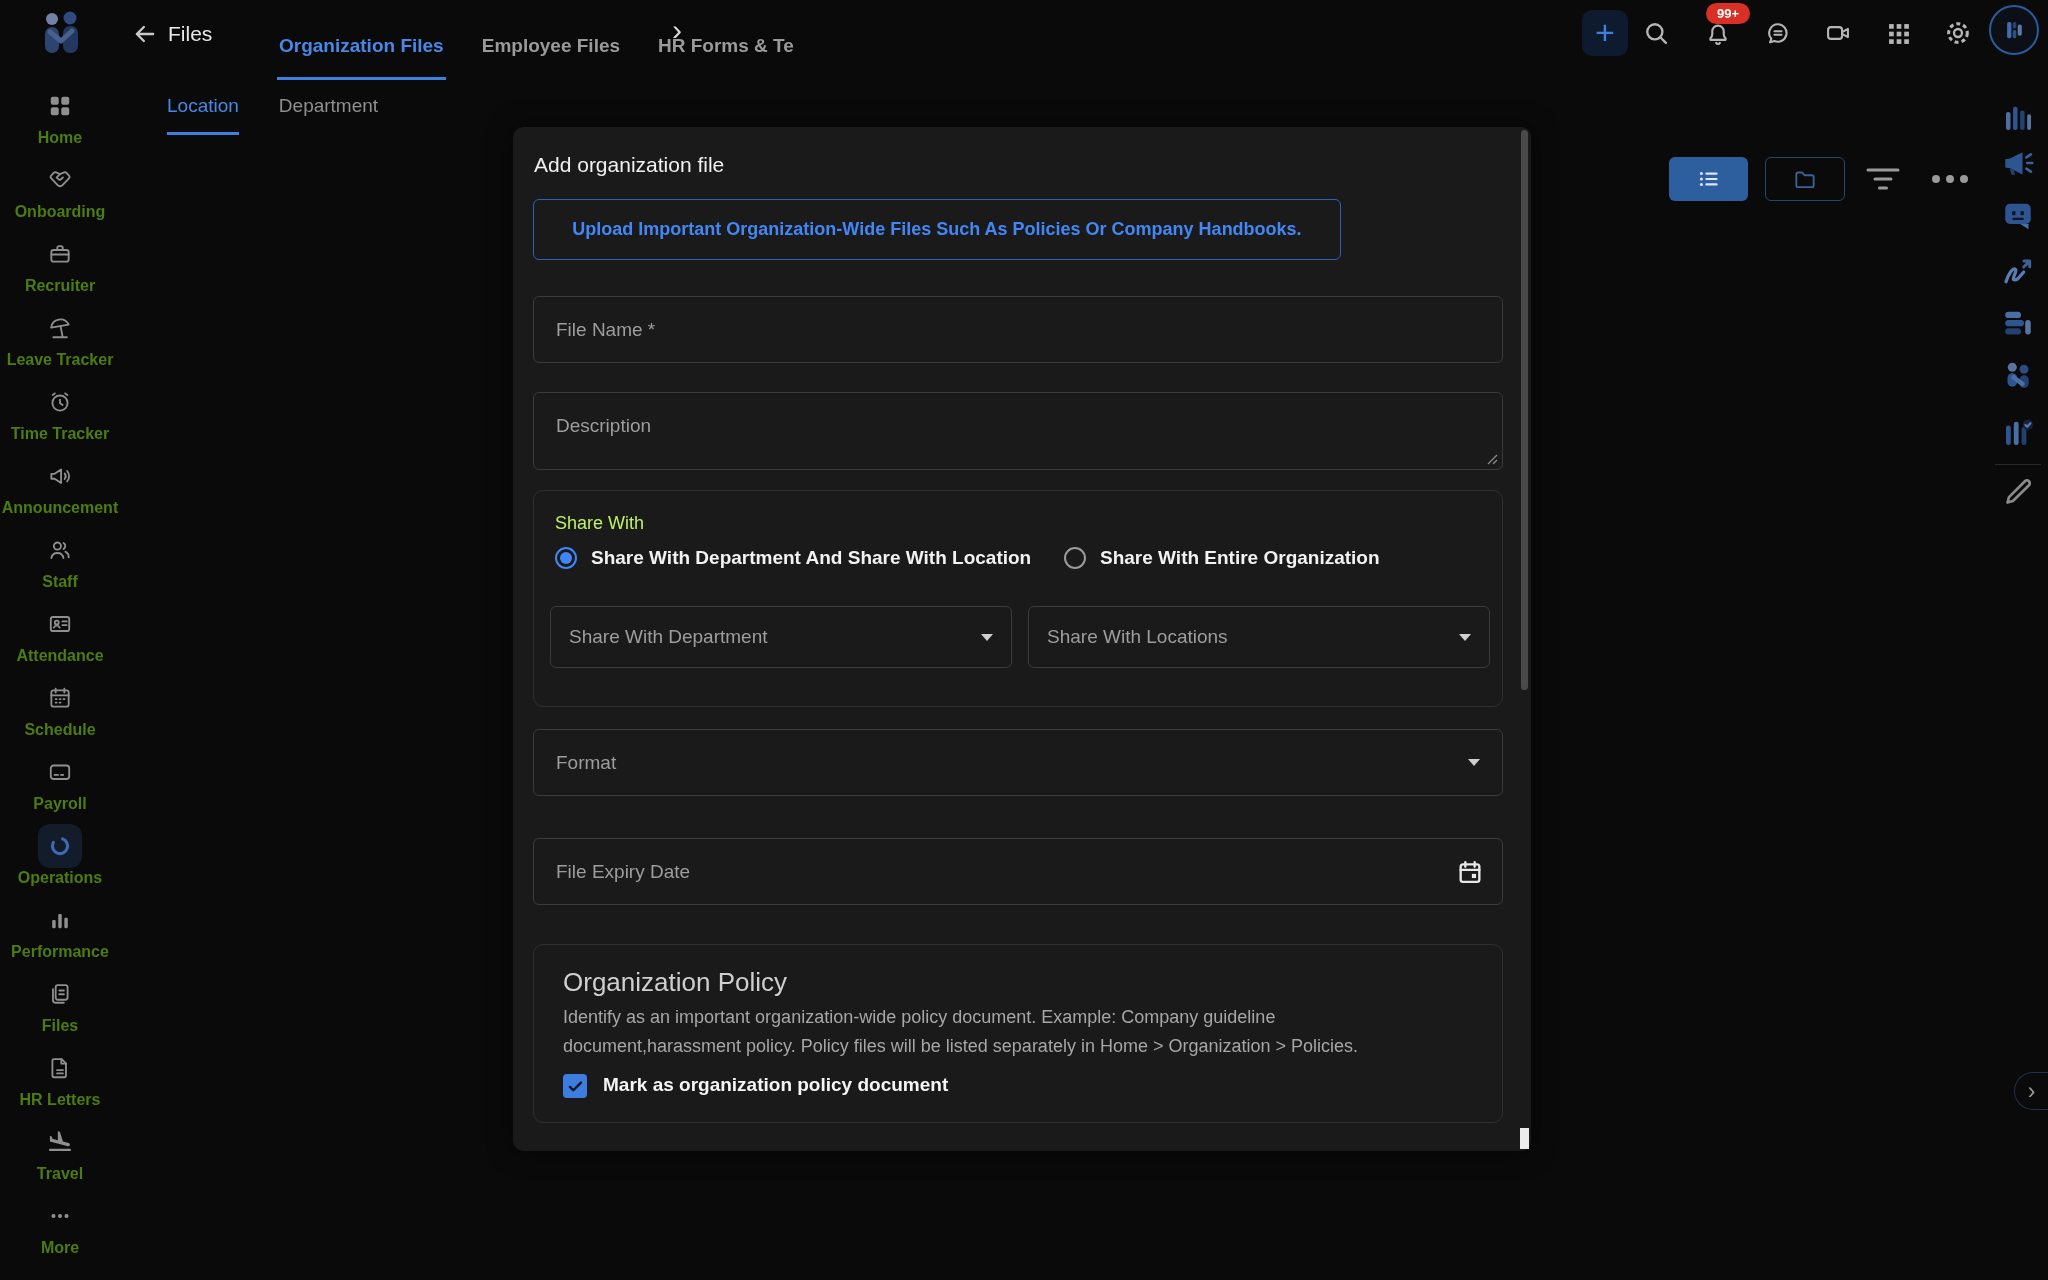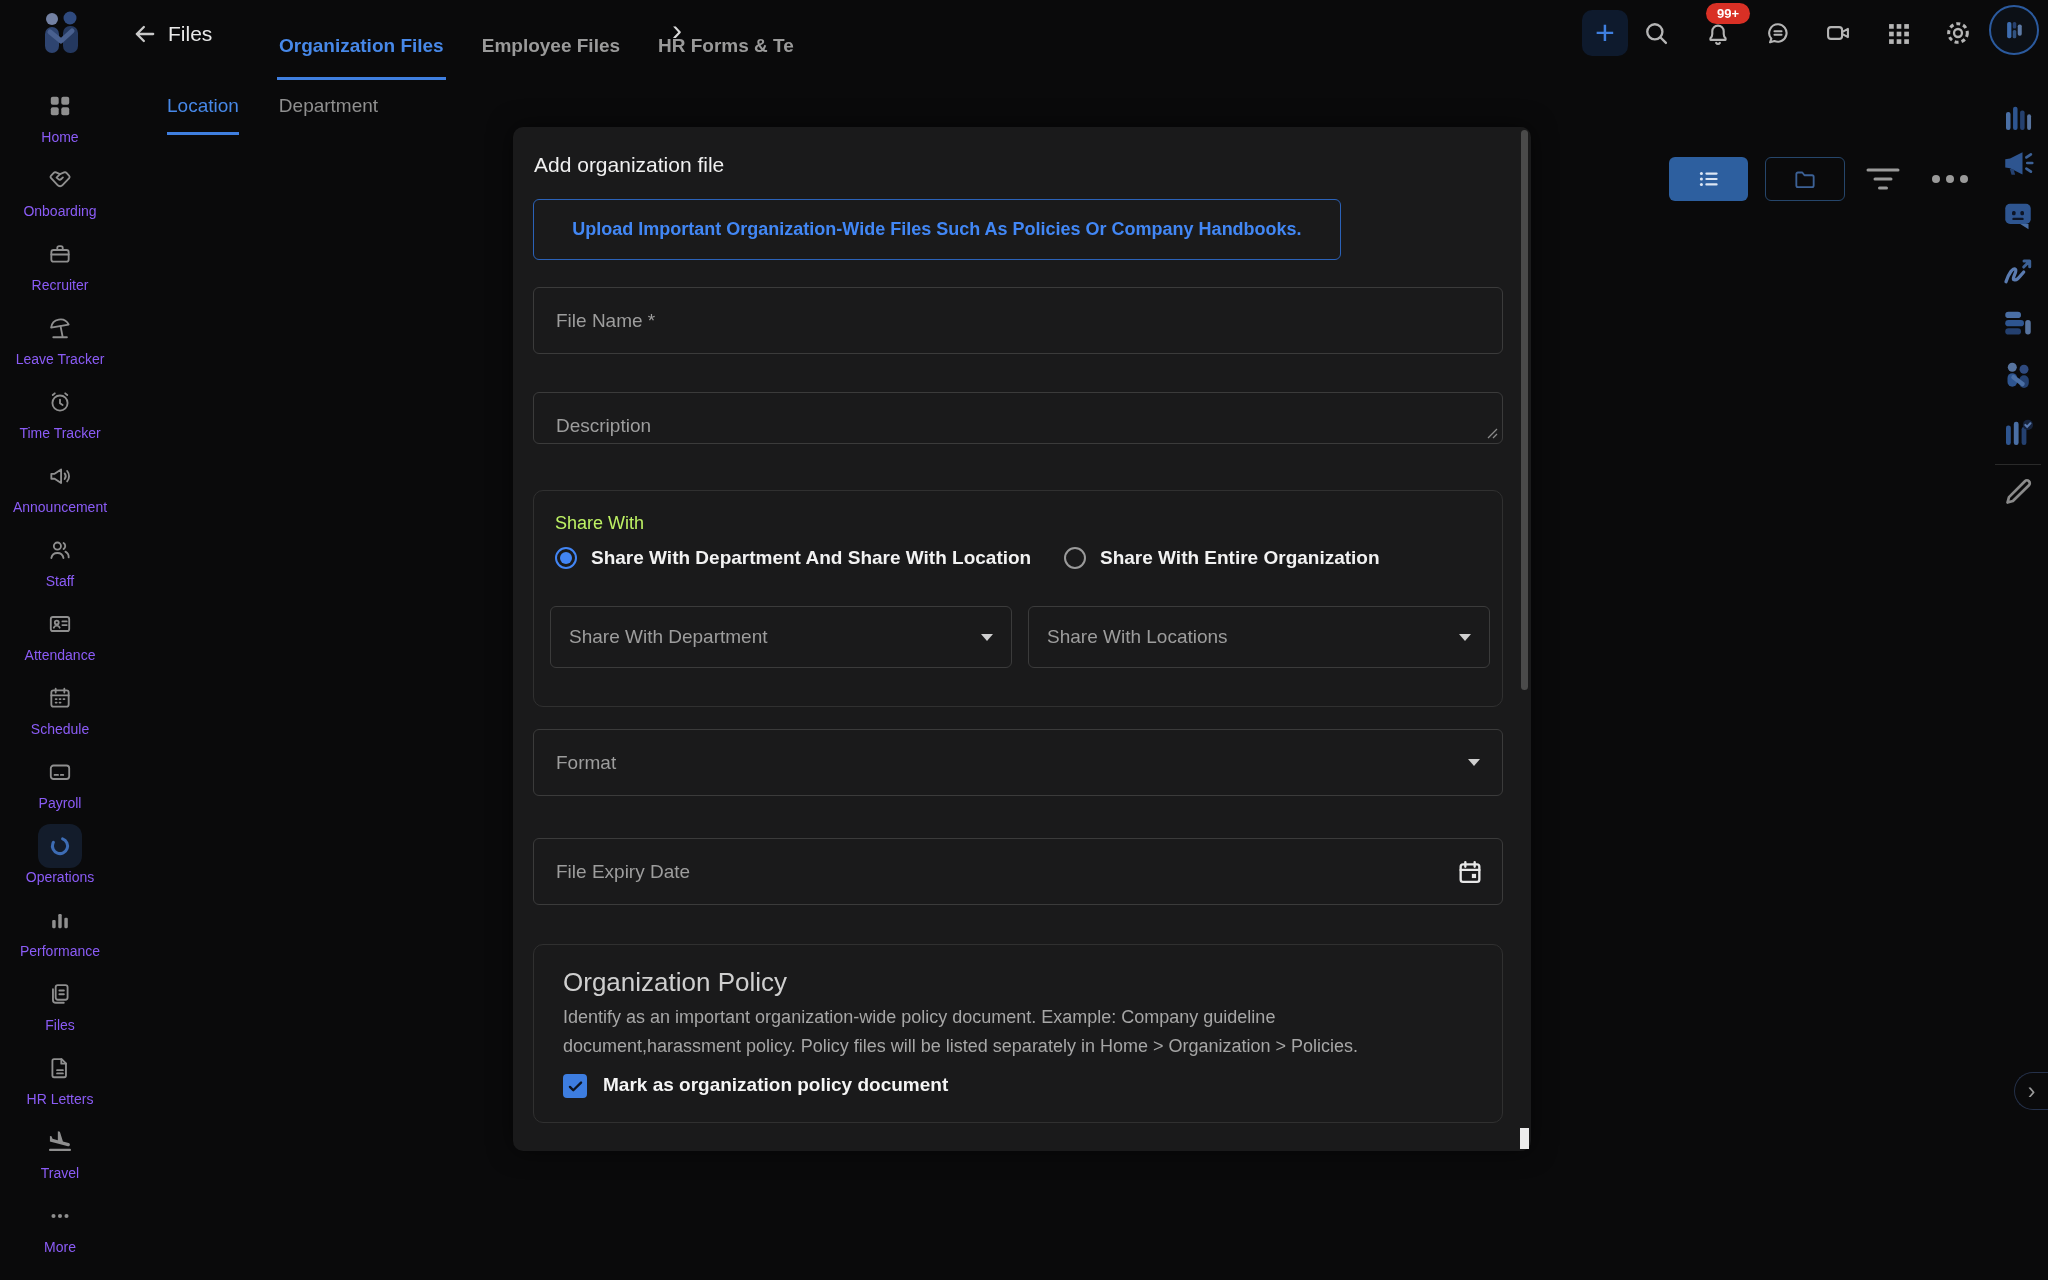--- a/index.html
+++ b/index.html
@@ -26,21 +26,21 @@
   .badge{position:absolute;left:1706px;top:3px;min-width:30px;height:21px;background:#d93025;color:#fff;
     border-radius:11px;font-size:13px;font-weight:700;line-height:21px;text-align:center;padding:0 7px;}
   .avatar{position:absolute;left:1989px;top:5px;width:50px;height:50px;border-radius:50%;
     border:2px solid #2b5a9e;background:#0c1016;box-sizing:border-box;display:flex;align-items:center;justify-content:center;cursor:pointer;}
 
   
   .sidebar{position:absolute;left:0;top:84px;width:120px;display:flex;flex-direction:column;align-items:center;gap:13px;}
   .side-item{width:100%;display:flex;flex-direction:column;align-items:center;gap:2px;cursor:pointer;}
   .side-icon{width:44px;height:44px;border-radius:12px;display:flex;align-items:center;justify-content:center;}
   .side-icon svg{width:26px;height:26px;stroke:#8f8f8f;fill:none;stroke-width:1.7;stroke-linecap:round;stroke-linejoin:round;}
-  .side-label{font-size:14px;color:#8b5cf6;line-height:15px;}
+  .side-label{font-size:16px;color:#4d7c0f;line-height:15px;font-weight:bold;}
   .side-item.active .side-icon{background:#131c2b;}
 
   
   .subtabs{position:absolute;left:167px;top:95px;display:flex;gap:40px;}
   .subtab{font-size:19px;color:#8f8f8f;padding-bottom:15px;border-bottom:3px solid transparent;cursor:pointer;}
   .subtab.active{color:#4788e8;border-bottom-color:#3f7fe0;}
 
   
   .list-btn{position:absolute;left:1669px;top:157px;width:79px;height:44px;background:#2d5f9f;border-radius:6px;
     display:flex;align-items:center;justify-content:center;cursor:pointer;}
@@ -54,21 +54,21 @@
   .panel{position:absolute;left:513px;top:127px;width:1018px;height:1024px;background:#1a1a1b;border-radius:10px;
     box-shadow:0 0 24px rgba(0,0,0,.55);}
   .p-title{position:absolute;left:21px;top:26px;font-size:21px;color:#f0f0f0;}
   .upload-banner{position:absolute;left:20px;top:72px;width:808px;height:61px;border:1px solid #2b62b8;border-radius:6px;
     box-sizing:border-box;display:flex;align-items:center;justify-content:center;
     color:#4287f5;font-size:18px;font-weight:700;cursor:pointer;}
   .f-input{position:absolute;left:20px;width:970px;height:67px;box-sizing:border-box;background:transparent;
     border:1px solid #3b3b3b;border-radius:6px;color:#e8e8e8;font-size:19px;padding:0 22px;outline:none;
     font-family:"Liberation Sans", sans-serif;}
   .f-input::placeholder,.f-area::placeholder{color:#9d9d9d;opacity:1;}
-  .desc-wrap{position:absolute;left:20px;top:265px;width:970px;height:52px;}
+  .desc-wrap{position:absolute;left:20px;top:265px;width:970px;height:78px;}
   .f-area{width:100%;height:100%;box-sizing:border-box;background:transparent;border:1px solid #3b3b3b;border-radius:6px;
     color:#e8e8e8;font-size:19px;padding:22px 22px 0 22px;resize:none;outline:none;font-family:"Liberation Sans", sans-serif;}
   .resize-corner{position:absolute;right:5px;bottom:5px;}
 
   .share-box{position:absolute;left:20px;top:363px;width:970px;height:217px;border:1px solid #303030;border-radius:10px;box-sizing:border-box;}
   .share-label{position:absolute;left:21px;top:22px;font-size:18px;color:#bef264;}
   .radio-row{position:absolute;left:21px;top:56px;display:flex;align-items:center;gap:14px;cursor:pointer;}
   .radio{width:22px;height:22px;border-radius:50%;border:2px solid #9a9a9a;box-sizing:border-box;position:relative;flex:none;}
   .radio.sel{border-color:#4285f4;}
   .radio.sel::after{content:"";position:absolute;left:3px;top:3px;width:12px;height:12px;border-radius:50%;background:#4285f4;}
@@ -390,21 +390,21 @@
     <i></i>
   </div>
 
 <div class="panel">
   <div class="p-title">Add organization file</div>
 
   <div class="upload-banner">
     <span>Upload Important Organization-Wide Files Such As Policies Or Company Handbooks.</span>
   </div>
 
-  <input class="f-input" style="top: 160px;" type="text" placeholder="File Name *">
+  <input class="f-input" style="top: 169px;" type="text" placeholder="File Name *">
 
   <div class="desc-wrap">
     <textarea class="f-area" placeholder="Description" style=""></textarea>
     <span class="resize-corner">
       <svg width="11" height="11" viewBox="0 0 11 11" stroke="#8a8a8a" stroke-width="1.3">
         <path d="M10 1L1 10M10 6L6 10"></path>
       </svg>
     </span>
   </div>
 

